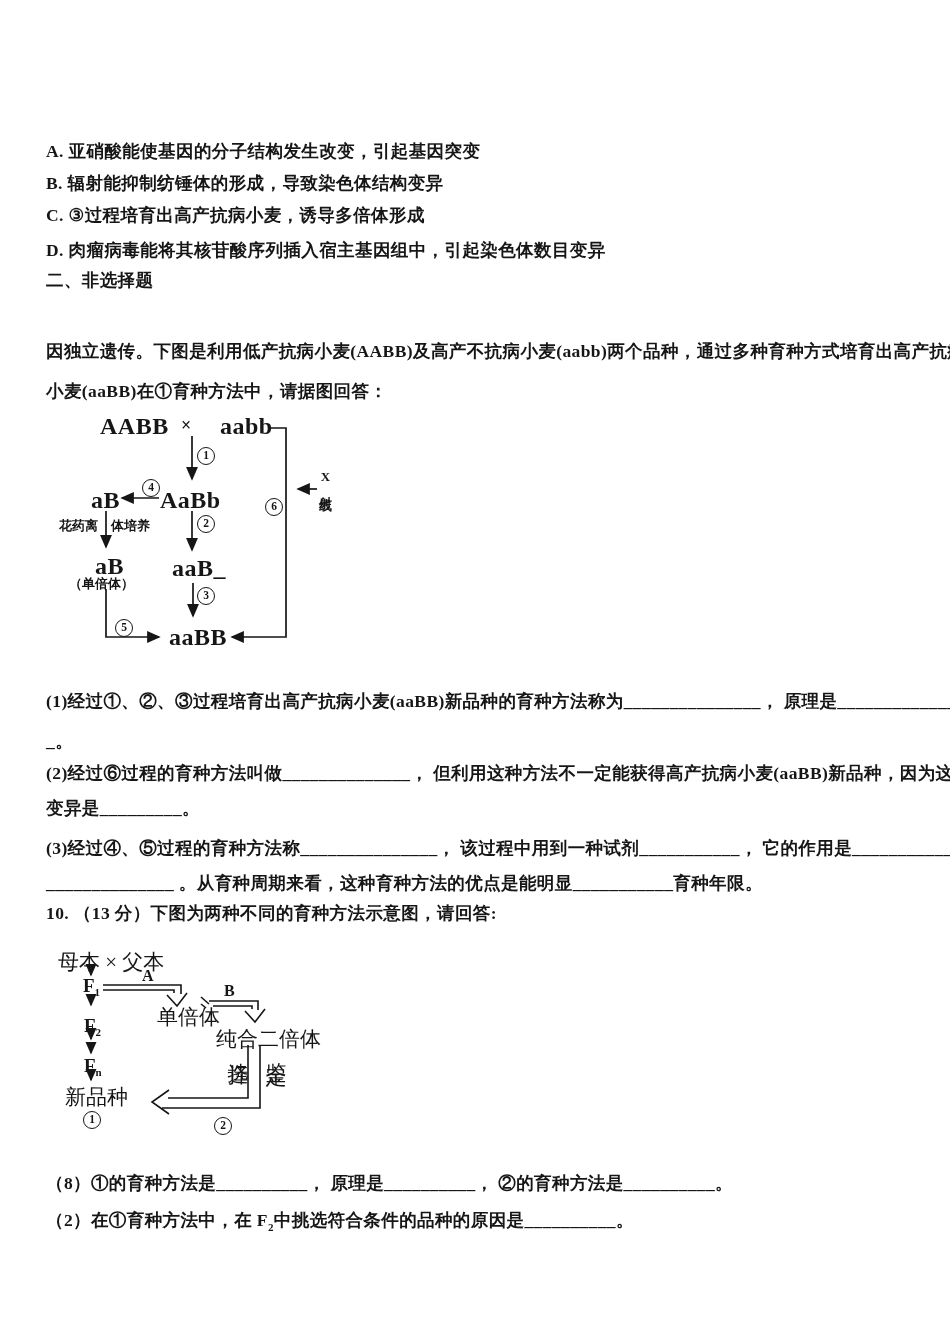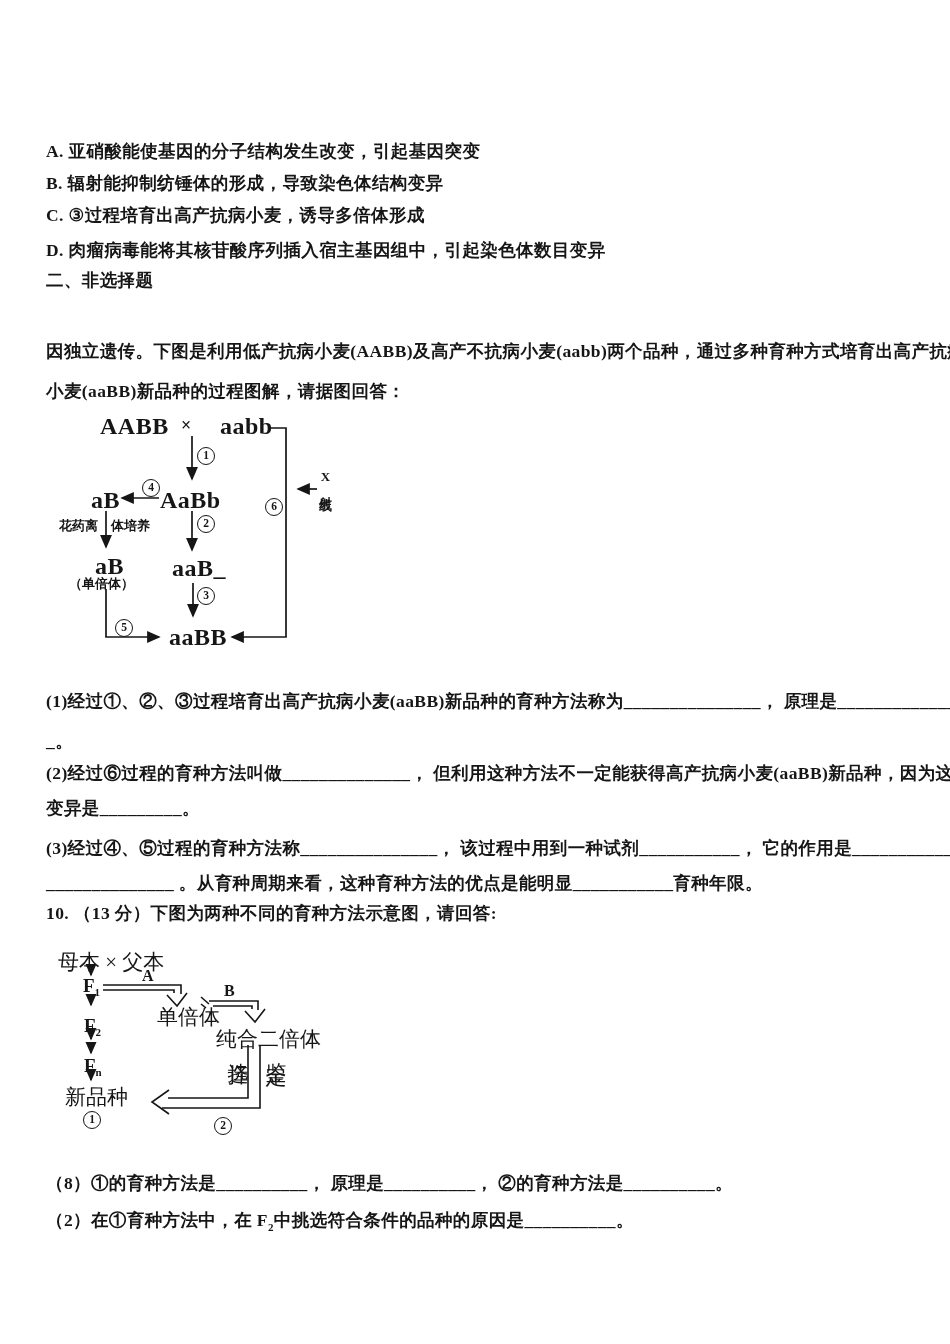--- a/index.html
+++ b/index.html
@@ -51,21 +51,21 @@
 <div class="page">
 
   <div class="line" style="top:139px">A. 亚硝酸能使基因的分子结构发生改变，引起基因突变</div>
   <div class="line" style="top:171px">B. 辐射能抑制纺锤体的形成，导致染色体结构变异</div>
   <div class="line" style="top:203px">C. ③过程培育出高产抗病小麦，诱导多倍体形成</div>
   <div class="line" style="top:238px">D. 肉瘤病毒能将其核苷酸序列插入宿主基因组中，引起染色体数目变异</div>
 
   <div class="line" style="top:268px;font-weight:700">二、非选择题</div>
 
   <div class="line" style="top:339px">因独立遗传。下图是利用低产抗病小麦(AABB)及高产不抗病小麦(aabb)两个品种，通过多种育种方式培育出高产抗病</div>
-  <div class="line" style="top:379px">小麦(aaBB)新品种的过程图解，请据图回答：</div>
+  <div class="line" style="top:379px">小麦(aaBB)在①育种方法中，请据图回答：</div>
 
   <div class="diagram" style="left:55px;top:405px;width:310px;height:250px">
     <svg width="310" height="250" viewBox="0 0 310 250">
       <defs>
         <marker id="ah" markerWidth="9" markerHeight="8" refX="7" refY="3.5" orient="auto">
           <path d="M0,0 L8,3.5 L0,7 z" fill="#161616"></path>
         </marker>
       </defs>
       <g stroke="#161616" stroke-width="1.7" fill="none">
         <path d="M137,31 V74" marker-end="url(#ah)"></path>

